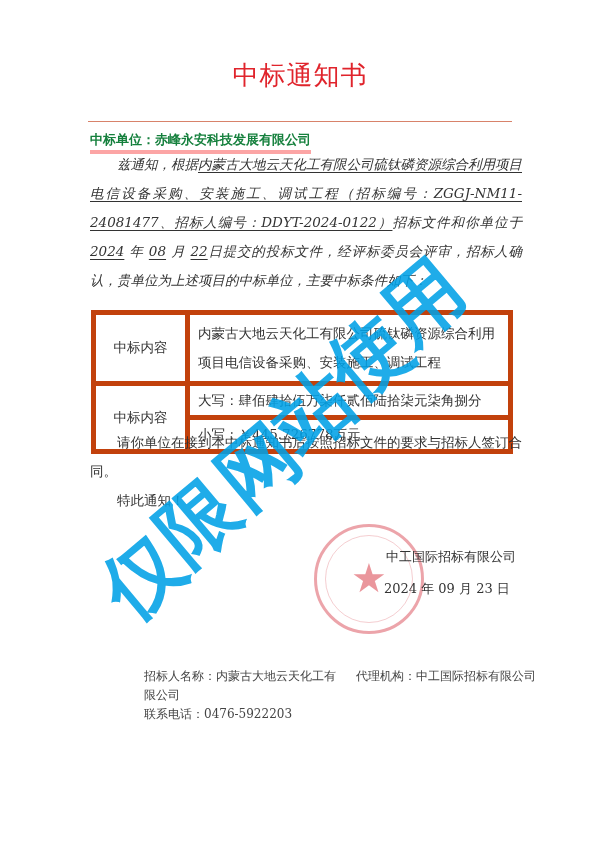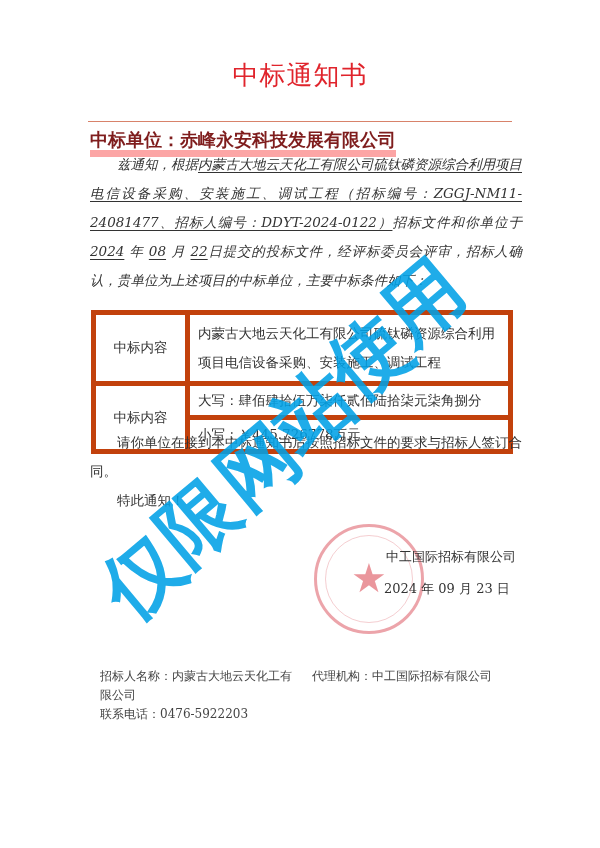--- a/index.html
+++ b/index.html
@@ -9,23 +9,23 @@
     .title {
       position: absolute; left: 0; top: 58px; width: 600px; text-align: center;
       font-family: "DejaVu Sans", "Liberation Sans", sans-serif;
       font-size: 26px; color: #e0242c; letter-spacing: 1px; font-weight: normal;
     }
     .rule {
       position: absolute; left: 88px; top: 121px; width: 424px; height: 0;
       border-top: 1.5px solid #d8826a;
     }
     .winner {
-      position: absolute; left: 90px; top: 130px; font-size: 18px; font-weight: bold;
-      font-family: "DejaVu Sans", "Liberation Sans", sans-serif; color: #7f1d1d;
-      border-bottom: 7px solid #fca5a5; line-height: 20px;
+      position: absolute; left: 90px; top: 130px; font-size: 13px; font-weight: bold;
+      font-family: "DejaVu Sans", "Liberation Sans", sans-serif; color: #15803d;
+      border-bottom: 4px solid #fca5a5; line-height: 20px;
     }
     .para {
       position: absolute; left: 90px; width: 432px; font-size: 13.5px; line-height: 29px;
       color: #333;
     }
     .p1 { top: 150px; text-indent: 27px; text-align: justify; font-style: italic; }
     .u { text-decoration: underline; text-underline-offset: 3px; }
 
     table.terms {
       position: absolute; left: 91px; top: 310px; width: 422px; border-collapse: collapse;
@@ -61,21 +61,21 @@
     .watermark {
       position: absolute; left: 105px; top: 300px; width: 340px; height: 330px;
       pointer-events: none;
     }
     .watermark span {
       position: absolute; font-family: "DejaVu Sans", "Liberation Sans", sans-serif;
       font-weight: bold; font-size: 78px; color: rgba(0,160,230,0.88);
       transform: rotate(-40deg);
     }
 
-    .footer { position: absolute; font-size: 12px; line-height: 19px; color: #444; }
+    .footer { position: absolute; font-size: 12px; line-height: 19px; color: #444; margin-left: 44px; }
     .fl { left: 100px; top: 667px; width: 200px; }
     .fr { left: 312px; top: 667px; width: 200px; }
     .fr .gap { height: 19px; }
   </style>
 </head>
 <body>
 
 <div class="title">中标通知书</div>
 <div class="rule"></div>
 

